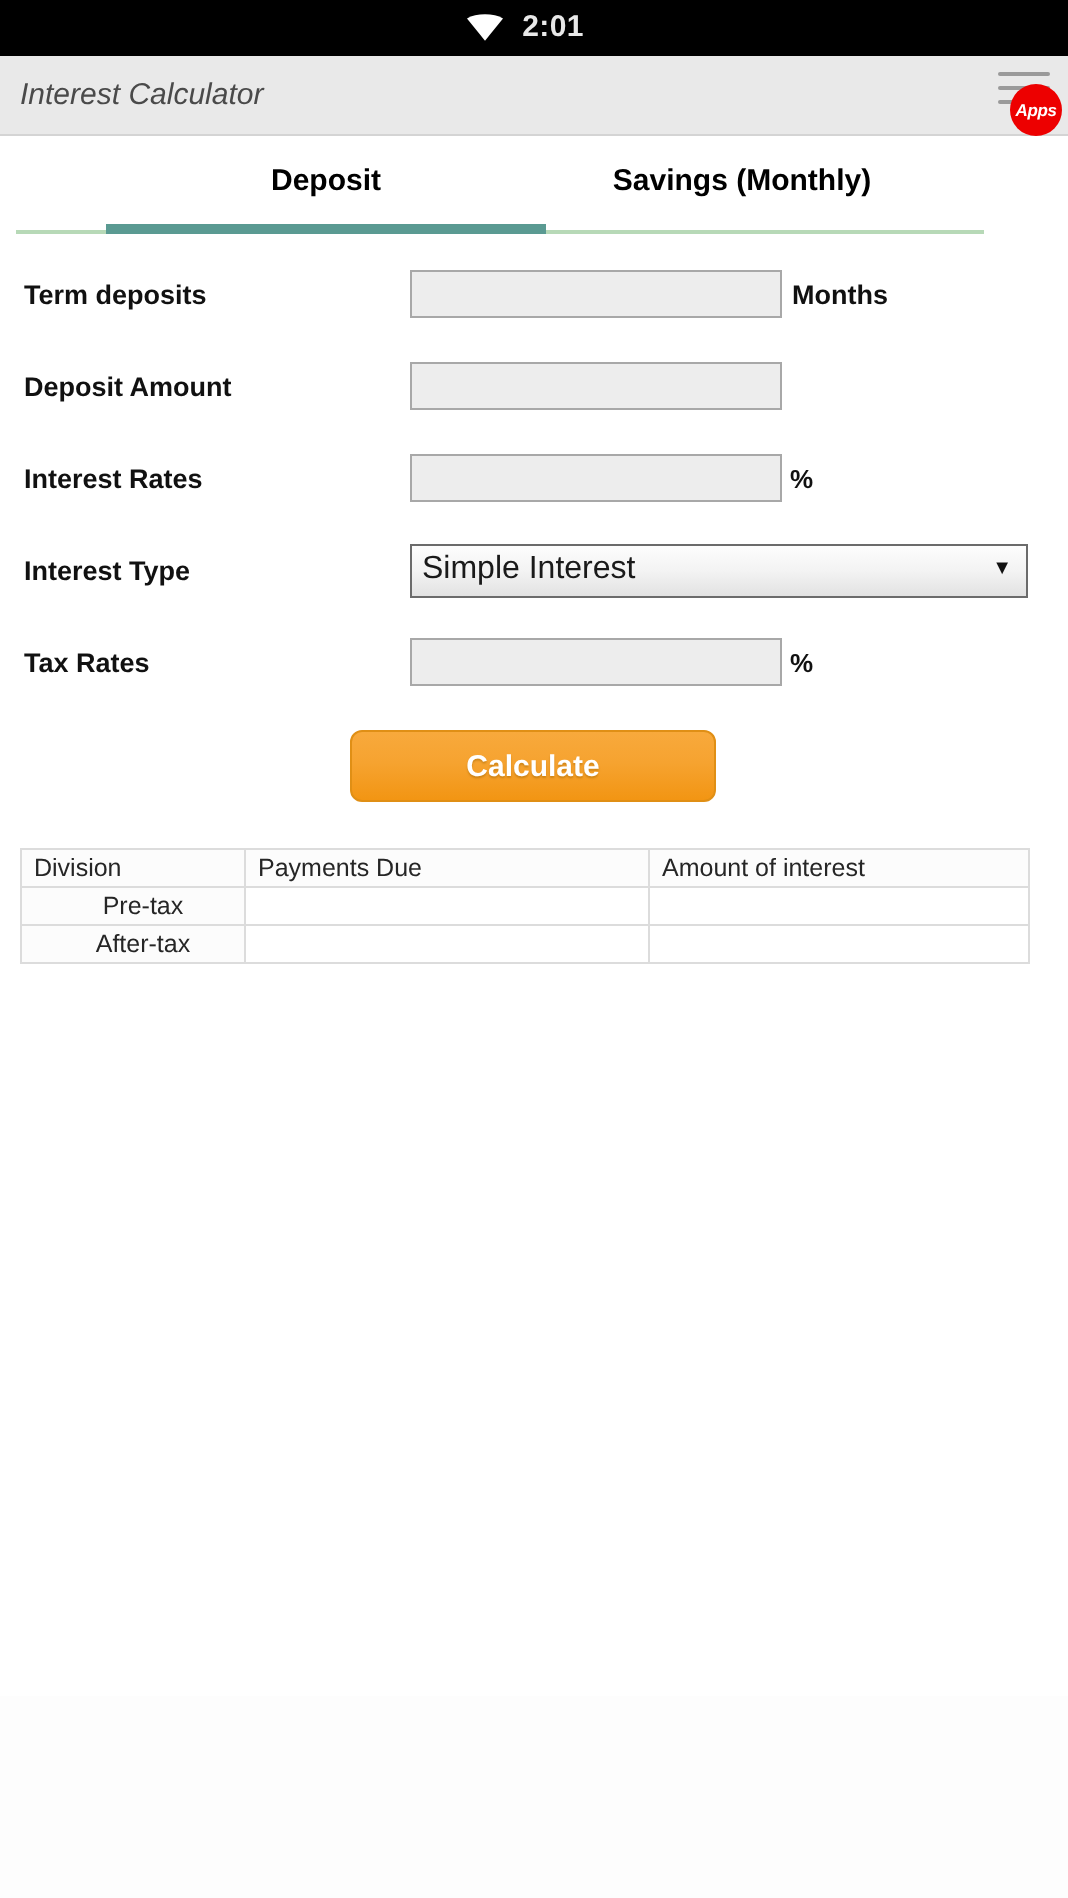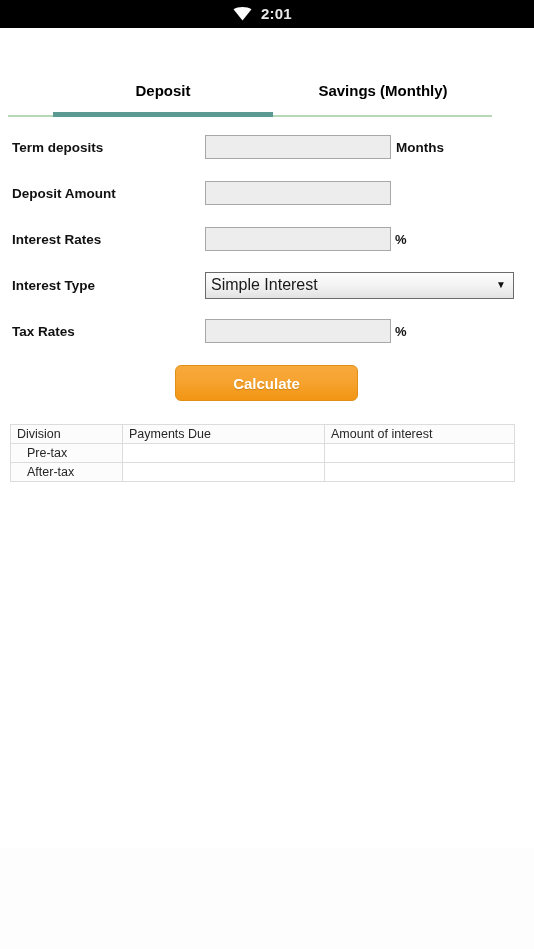--- a/index.html
+++ b/index.html
@@ -114,21 +114,21 @@
   }
   .tab {
     position: absolute;
     top: 13px;
     font-size: 15px;
     font-weight: bold;
     color: #000000;
     text-align: center;
   }
   .tab-deposit  { left: 45px;  width: 220px; }
-  .tab-savings  { left: 265px; width: 220px; }
+  .tab-savings  { left: 253px; width: 220px; }
   .tab-underline {
     position: absolute;
     bottom: -2px;
     left: 45px;
     width: 220px;
     height: 5px;
     background: #5a9a92;
   }
 
   
@@ -236,21 +236,21 @@
     border: 1px solid #dcdcdc;
     height: 19px;
     font-size: 12.5px;
     font-weight: normal;
     color: #262626;
     background: #fcfcfc;
     padding: 0 6px;
   }
   table.result-table th { text-align: left; }
   table.result-table td.row-head {
-    text-align: left;
+    text-align: center;
     background: #fcfcfc;
     padding-left: 16px;
   }
   table.result-table td.data-cell {
     background: #ffffff;
   }
   .col-division { width: 112px; }
   .col-payments { width: 202px; }
   .col-interest { width: 190px; }
 
@@ -269,20 +269,29 @@
 
 <div class="screen">
 
   <div class="status-bar">
     <svg class="wifi-icon" viewBox="0 0 19 14">
       <path d="M0.5 2.2 L9.5 13.4 L18.5 2.2 C14.0 -0.6 5.0 -0.6 0.5 2.2 Z" fill="#ffffff"></path>
     </svg>
     <div class="status-time">2:01</div>
   </div>
 
+  <div class="app-bar">
+    <div class="app-title">Interest Calculator</div>
+    <div class="menu-icon">
+      <span></span>
+      <span></span>
+      <span></span>
+    </div>
+    <div class="apps-badge">Apps</div>
+  </div>
 
   <div class="content">
 
     <div class="tabs">
       <div class="tab tab-deposit">Deposit</div>
       <div class="tab tab-savings">Savings (Monthly)</div>
       <div class="tab-underline"></div>
     </div>
 
     <div class="form">

